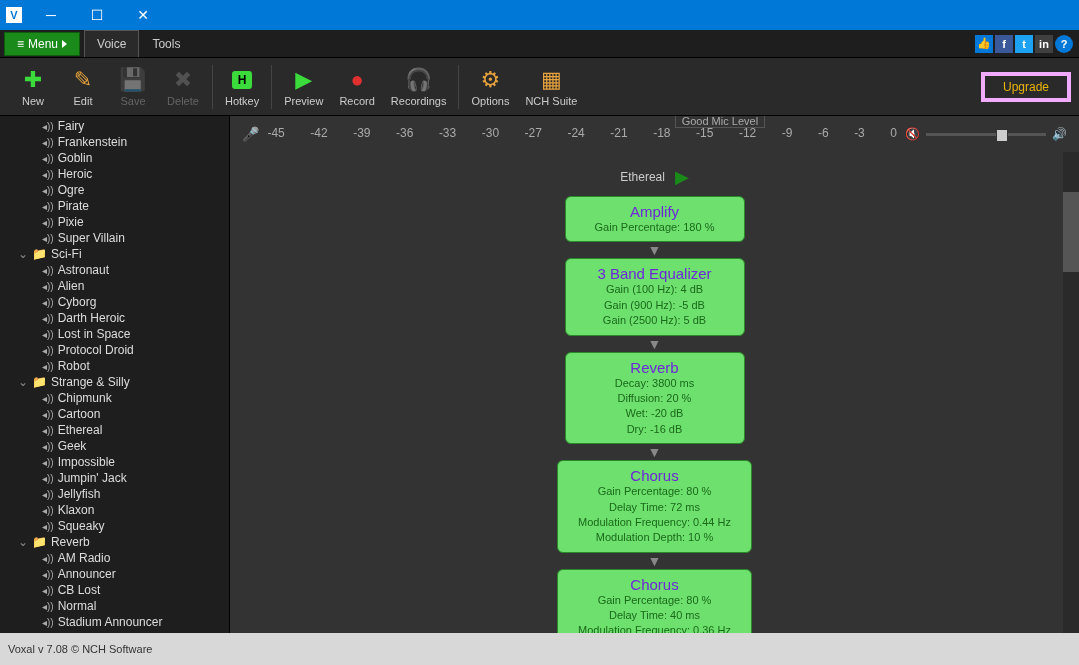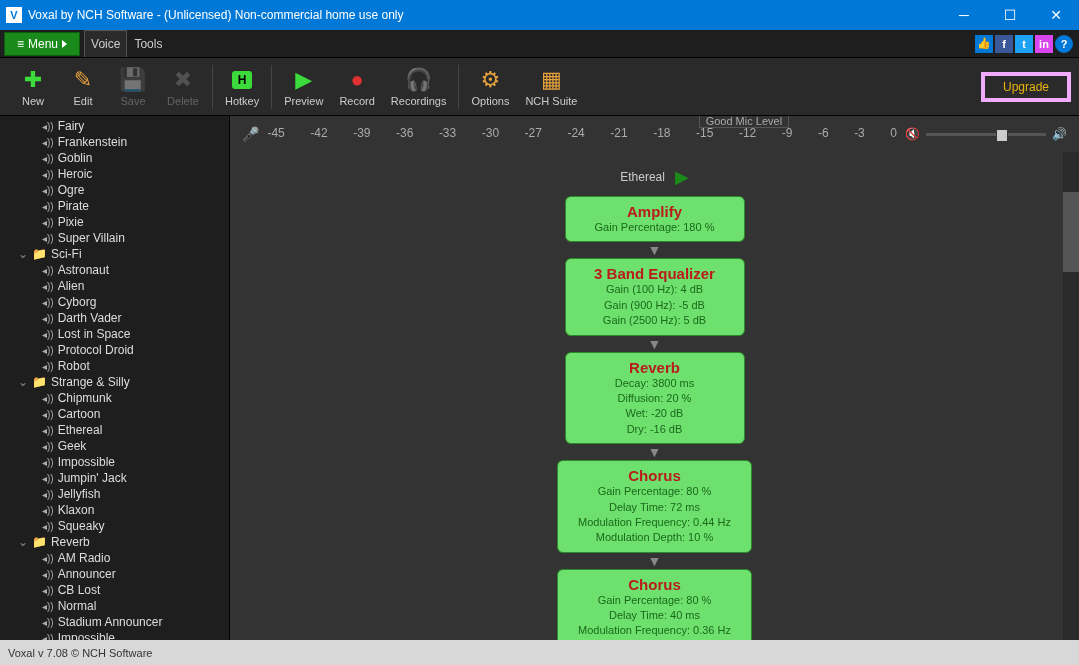--- a/index.html
+++ b/index.html
@@ -5,25 +5,25 @@
 *{margin:0;padding:0;box-sizing:border-box;font-family:"Segoe UI",Arial,sans-serif;font-size:12px}
 body{background:#1e1e1e;color:#ccc;overflow:hidden}
 .window{width:1079px;height:665px;display:flex;flex-direction:column;background:#1e1e1e}
 .titlebar{height:30px;background:#0078d7;color:#fff;display:flex;align-items:center;padding:0 0 0 6px}
 .titlebar .icon{width:16px;height:16px;background:#fff;color:#0078d7;display:flex;align-items:center;justify-content:center;font-weight:bold;font-size:11px;margin-right:6px}
 .titlebar .title{flex:1;font-size:12px}
 .titlebar .winbtns{display:flex}
 .titlebar .winbtn{width:46px;height:30px;display:flex;align-items:center;justify-content:center;color:#fff;font-size:14px}
 .menubar{height:28px;background:#1e1e1e;display:flex;align-items:center;border-bottom:1px solid #000}
 .menubtn{background:#1a8a1a;color:#fff;padding:4px 12px;margin:2px 4px;border:1px solid #0d5d0d;display:flex;align-items:center;gap:4px}
-.menutab{padding:6px 6px;color:#ccc;border:1px solid transparent}
+.menutab{padding:6px 12px;color:#ccc;border:1px solid transparent}
 .menutab.active{background:#2a2a2a;border:1px solid #555;border-bottom:none}
 .social{margin-left:auto;display:flex;gap:2px;padding-right:6px}
 .social span{width:18px;height:18px;display:flex;align-items:center;justify-content:center;color:#fff;font-size:11px;font-weight:bold}
-.thumb{background:#0078d7}.fb{background:#3b5998}.tw{background:#1da1f2}.li{background:#d946ef}.help{background:#0078d7;border-radius:50%}
+.thumb{background:#0078d7}.fb{background:#3b5998}.tw{background:#1da1f2}.li{background:#404040}.help{background:#0078d7;border-radius:50%}
 .toolbar{height:58px;background:#2a2a2a;display:flex;align-items:center;padding:0 8px;border-bottom:1px solid #000}
 .tbtn{display:flex;flex-direction:column;align-items:center;justify-content:center;padding:4px 8px;min-width:50px;gap:2px}
 .tbtn.disabled{opacity:.35}
 .tbtn .ticon{font-size:22px;height:26px;display:flex;align-items:center}
 .tbtn .tlabel{font-size:11px;color:#ccc}
 .tsep{width:1px;height:44px;background:#444;margin:0 4px}
 .upgrade{margin-left:auto;border:4px solid #f0abfc;padding:4px 18px;color:#eab308}
 .body{flex:1;display:flex;overflow:hidden}
 .sidebar{width:230px;background:#1e1e1e;overflow-y:auto;border-right:1px solid #000}
 .tree{padding:2px 0}
@@ -31,46 +31,45 @@
 .titem.voice{padding-left:42px}
 .titem.folder{padding-left:18px}
 .titem .exp{width:10px;color:#888;font-size:12px}
 .titem .ficon{color:#f0c040}
 .titem .vicon{color:#aaa;font-size:10px}
 .titem .label{color:#ddd}
 .main{flex:1;display:flex;flex-direction:column;background:#333;position:relative}
 .meter{height:36px;background:#333;display:flex;align-items:center;padding:0 12px;gap:8px}
 .mic{color:#888;font-size:14px}
 .scale{flex:1;position:relative;height:24px}
-.scalelabel{position:absolute;top:-8px;right:108px;color:#aaa;font-size:11px;border:1px solid #555;padding:0 6px;background:#333}
+.scalelabel{position:absolute;top:-8px;right:132px;color:#aaa;font-size:11px;border:1px solid #555;padding:0 6px;background:#333}
 .ticks{display:flex;justify-content:space-between;color:#aaa;font-size:10px;padding-top:4px}
 .vol{display:flex;align-items:center;gap:6px;color:#aaa}
 .volbar{width:120px;height:3px;background:#555;position:relative}
 .volbar::after{content:"";position:absolute;left:58%;top:-4px;width:10px;height:11px;background:#ccc;border:1px solid #333}
 .canvas{flex:1;overflow:auto;background:#333;padding:14px 0;position:relative}
 .chaintitle{text-align:center;color:#ccc;font-size:22px;display:flex;justify-content:center;align-items:center;gap:10px;margin-bottom:8px}
 .playicon{color:#1a8a1a;font-size:18px}
 .chain{display:flex;flex-direction:column;align-items:center;gap:0}
 .block{background:#6ee06e;border:1px solid #2a8a2a;border-radius:6px;padding:6px 20px;text-align:center;min-width:180px}
-.block .bt{color:#b91c1c;font-size:15px;font-weight:700}
+.block .bt{color:#6d28d9;font-size:15px;font-weight:400}
 .block .bp{color:#1a6a1a;font-size:11px;line-height:1.4}
 .arrow{color:#888;font-size:14px;line-height:1;margin:1px 0}
 .canvscroll{width:16px;background:#2a2a2a;position:absolute;right:0;top:0;bottom:0}
 .canvscroll .sthumb{background:#555;width:100%;height:80px;position:absolute;top:40px}
-.status{height:25px;background:#d8d8d8;color:#333;display:flex;align-items:center;padding:0 8px;font-size:11px}
+.status{height:32px;background:#d8d8d8;color:#333;display:flex;align-items:center;padding:0 8px;font-size:11px}
 .tri{display:inline-block;width:0;height:0;border-top:4px solid transparent;border-bottom:4px solid transparent;border-left:5px solid #fff}
 </style>
 </head>
 <body>
 
 <div class="window">
 
   <div class="titlebar">
     <div class="icon">V</div>
-    <div class="title">Voxal by NCH Software - (Unlicensed) Non-commercial home use only</div>
     <div class="winbtns">
       <div class="winbtn">─</div>
       <div class="winbtn">☐</div>
       <div class="winbtn">✕</div>
     </div>
   </div>
 
   <div class="menubar">
     <div class="menubtn">
       <span>≡</span>
@@ -184,21 +183,21 @@
           <div class="titem voice">
             <span class="vicon">◂))</span>
             <span class="label">Alien</span>
           </div>
           <div class="titem voice">
             <span class="vicon">◂))</span>
             <span class="label">Cyborg</span>
           </div>
           <div class="titem voice">
             <span class="vicon">◂))</span>
-            <span class="label">Darth Vader</span>
+            <span class="label">Darth Heroic</span>
           </div>
           <div class="titem voice">
             <span class="vicon">◂))</span>
             <span class="label">Lost in Space</span>
           </div>
           <div class="titem voice">
             <span class="vicon">◂))</span>
             <span class="label">Protocol Droid</span>
           </div>
           <div class="titem voice">

